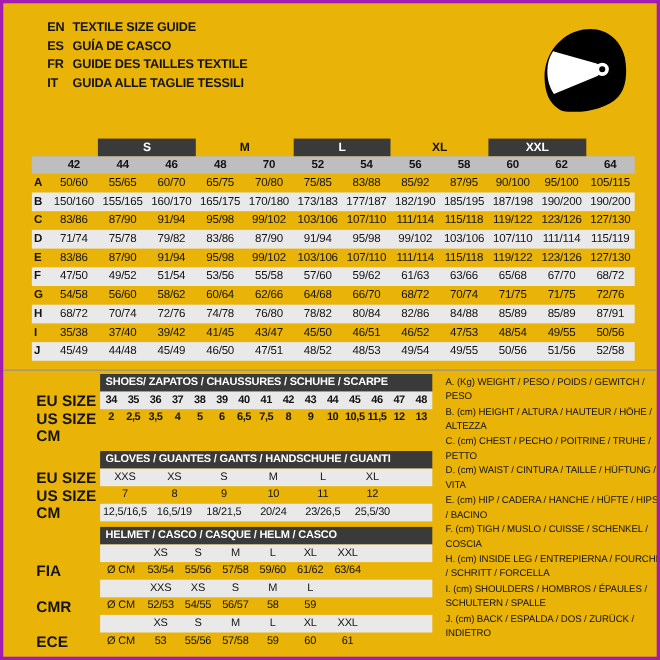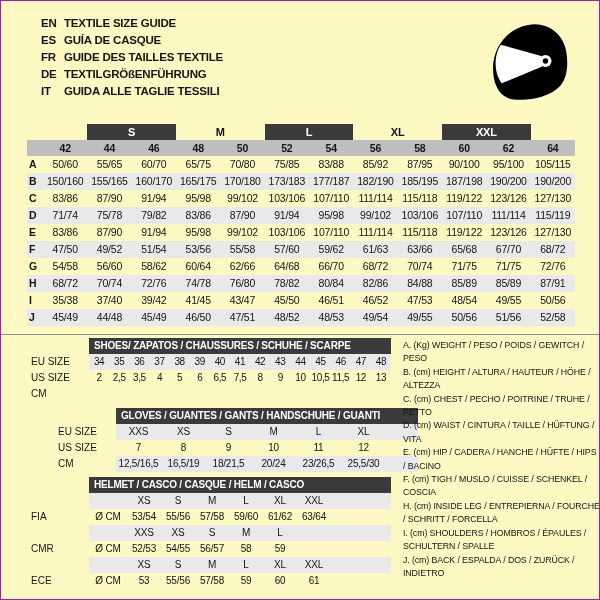--- a/index.html
+++ b/index.html
@@ -1,18 +1,18 @@
 <!DOCTYPE html>
 <html><head>
 <meta charset="utf-8">
 <style>
   html,body { margin:0; padding:0; background:#fff; }
   .page {
     position:relative; width:600px; height:600px; box-sizing:border-box;
-    background:#fef9c3; border:1px solid #a21caf; overflow:hidden;
+    background:#eab308; border:3px solid #a21caf; overflow:hidden;
     font-family:"Liberation Sans", sans-serif; color:#141414;
   }
   
   .lang-block { position:absolute; left:40px; top:13px; }
   .lang-row { display:flex; height:17px; align-items:center; font-weight:bold; font-size:11.5px; letter-spacing:-0.2px; }
   .lang-code { width:23px; }
   
   .logo { position:absolute; left:486px; top:12px; }
   
   .main-table { position:absolute; left:26px; top:123px; width:548px; font-size:10.5px; letter-spacing:-0.2px; }
@@ -23,51 +23,47 @@
   .numbers-row { background:#bebebe; font-weight:bold; }
   .letter-cell { text-align:left; padding-left:2px; font-weight:bold; }
   .t-row.stripe { background:#e9e9e9; }
   
   .divider { position:absolute; left:0; top:333px; width:600px; height:1px; background:#8f8f8f; }
   
   .sec { position:absolute; left:30px; width:360px; font-size:10px; }
   .sec-title { margin-left:58px; width:302px; box-sizing:border-box; background:#3a3a3a; color:#fff;
     height:16px; line-height:16px; font-weight:bold; font-size:10px; padding-left:5px; letter-spacing:-0.2px; }
   .s-row { display:flex; height:16px; line-height:16px; align-items:stretch; }
-  .s-label { width:58px; font-weight:normal; font-size:10px; }
+  .s-label { width:58px; font-weight:bold; font-size:14px; }
   .s-table { width:302px; display:grid; text-align:center; letter-spacing:-0.2px; }
   .s-table.shade { background:#e9e9e9; }
-  .sec-shoes  .s-table { grid-template-columns:repeat(15,1fr); letter-spacing:-0.4px; }
+  .sec-shoes  .s-table { grid-template-columns:repeat(15,1fr); letter-spacing:-0.4px;font-weight:bold; }
   .sec-gloves .s-table { grid-template-columns:repeat(6,45px) 1fr; }
   .sec-helmet .s-table { grid-template-columns:38px repeat(6,34px) 1fr; }
   
   .legend { position:absolute; left:402px; top:338px; width:198px; font-weight:normal; font-size:8.8px; letter-spacing:-0.1px; }
   .legend-item { line-height:13.4px; }
 </style>
 </head>
 <body>
 
 <div class="page">
 
   <div class="lang-block" id="langs">
       <div class="lang-row">
         <div class="lang-code">EN</div>
         <div class="lang-title">TEXTILE SIZE GUIDE</div>
       </div>
       <div class="lang-row">
         <div class="lang-code">ES</div>
-        <div class="lang-title">GUÍA DE CASQUE</div>
+        <div class="lang-title">GUÍA DE CASCO</div>
       </div>
       <div class="lang-row">
         <div class="lang-code">FR</div>
         <div class="lang-title">GUIDE DES TAILLES TEXTILE</div>
-      </div>
-      <div class="lang-row">
-        <div class="lang-code">DE</div>
-        <div class="lang-title">TEXTILGRÖßENFÜHRUNG</div>
       </div>
       <div class="lang-row">
         <div class="lang-code">IT</div>
         <div class="lang-title">GUIDA ALLE TAGLIE TESSILI</div>
       </div>
     </div>
 
   <svg class="logo" width="86" height="96" viewBox="0 0 100 100" aria-hidden="true">
     <path fill="#000" d="M22,92 C12,86 7,74 7,58 C7,34 24,12 48,8 C70,4 88,18 92,38 C95,55 93,70 85,79 C75,90 55,95 40,95 C32,95 26,95 22,92 Z"></path>
     <path fill="#fff" d="M10,52 C10,44 12,37 16,31 L62,44 C68,46 68,54 63,57 L17,76 C12,69 10,61 10,52 Z"></path>
@@ -82,21 +78,21 @@
         <div class="group-bar dark" style="grid-column: 7 / span 2;">L</div>
         <div class="group-bar plain" style="grid-column: 9 / span 2;">XL</div>
         <div class="group-bar dark" style="grid-column: 11 / span 2;">XXL</div>
       </div>
       <div class="t-row numbers-row">
         <div class="letter-cell"></div>
         <div>42</div>
         <div>44</div>
         <div>46</div>
         <div>48</div>
-        <div>50</div>
+        <div>70</div>
         <div>52</div>
         <div>54</div>
         <div>56</div>
         <div>58</div>
         <div>60</div>
         <div>62</div>
         <div>64</div>
       </div>
       <div class="t-row">
         <div class="letter-cell">A</div>
@@ -291,21 +287,21 @@
           <div>10,5</div>
           <div>11,5</div>
           <div>12</div>
           <div>13</div>
         </div>
       </div>
       <div class="s-row">
         <div class="s-label">CM</div>
       </div>
     </div>
-  <div class="sec sec-gloves" id="sec-gloves" style="top:407px;margin-left:27px;">
+  <div class="sec sec-gloves" id="sec-gloves" style="top:407px;">
       <div class="sec-title">GLOVES / GUANTES / GANTS / HANDSCHUHE / GUANTI</div>
       <div class="s-row">
         <div class="s-label">EU SIZE</div>
         <div class="s-table shade">
           <div>XXS</div>
           <div>XS</div>
           <div>S</div>
           <div>M</div>
           <div>L</div>
           <div>XL</div>

